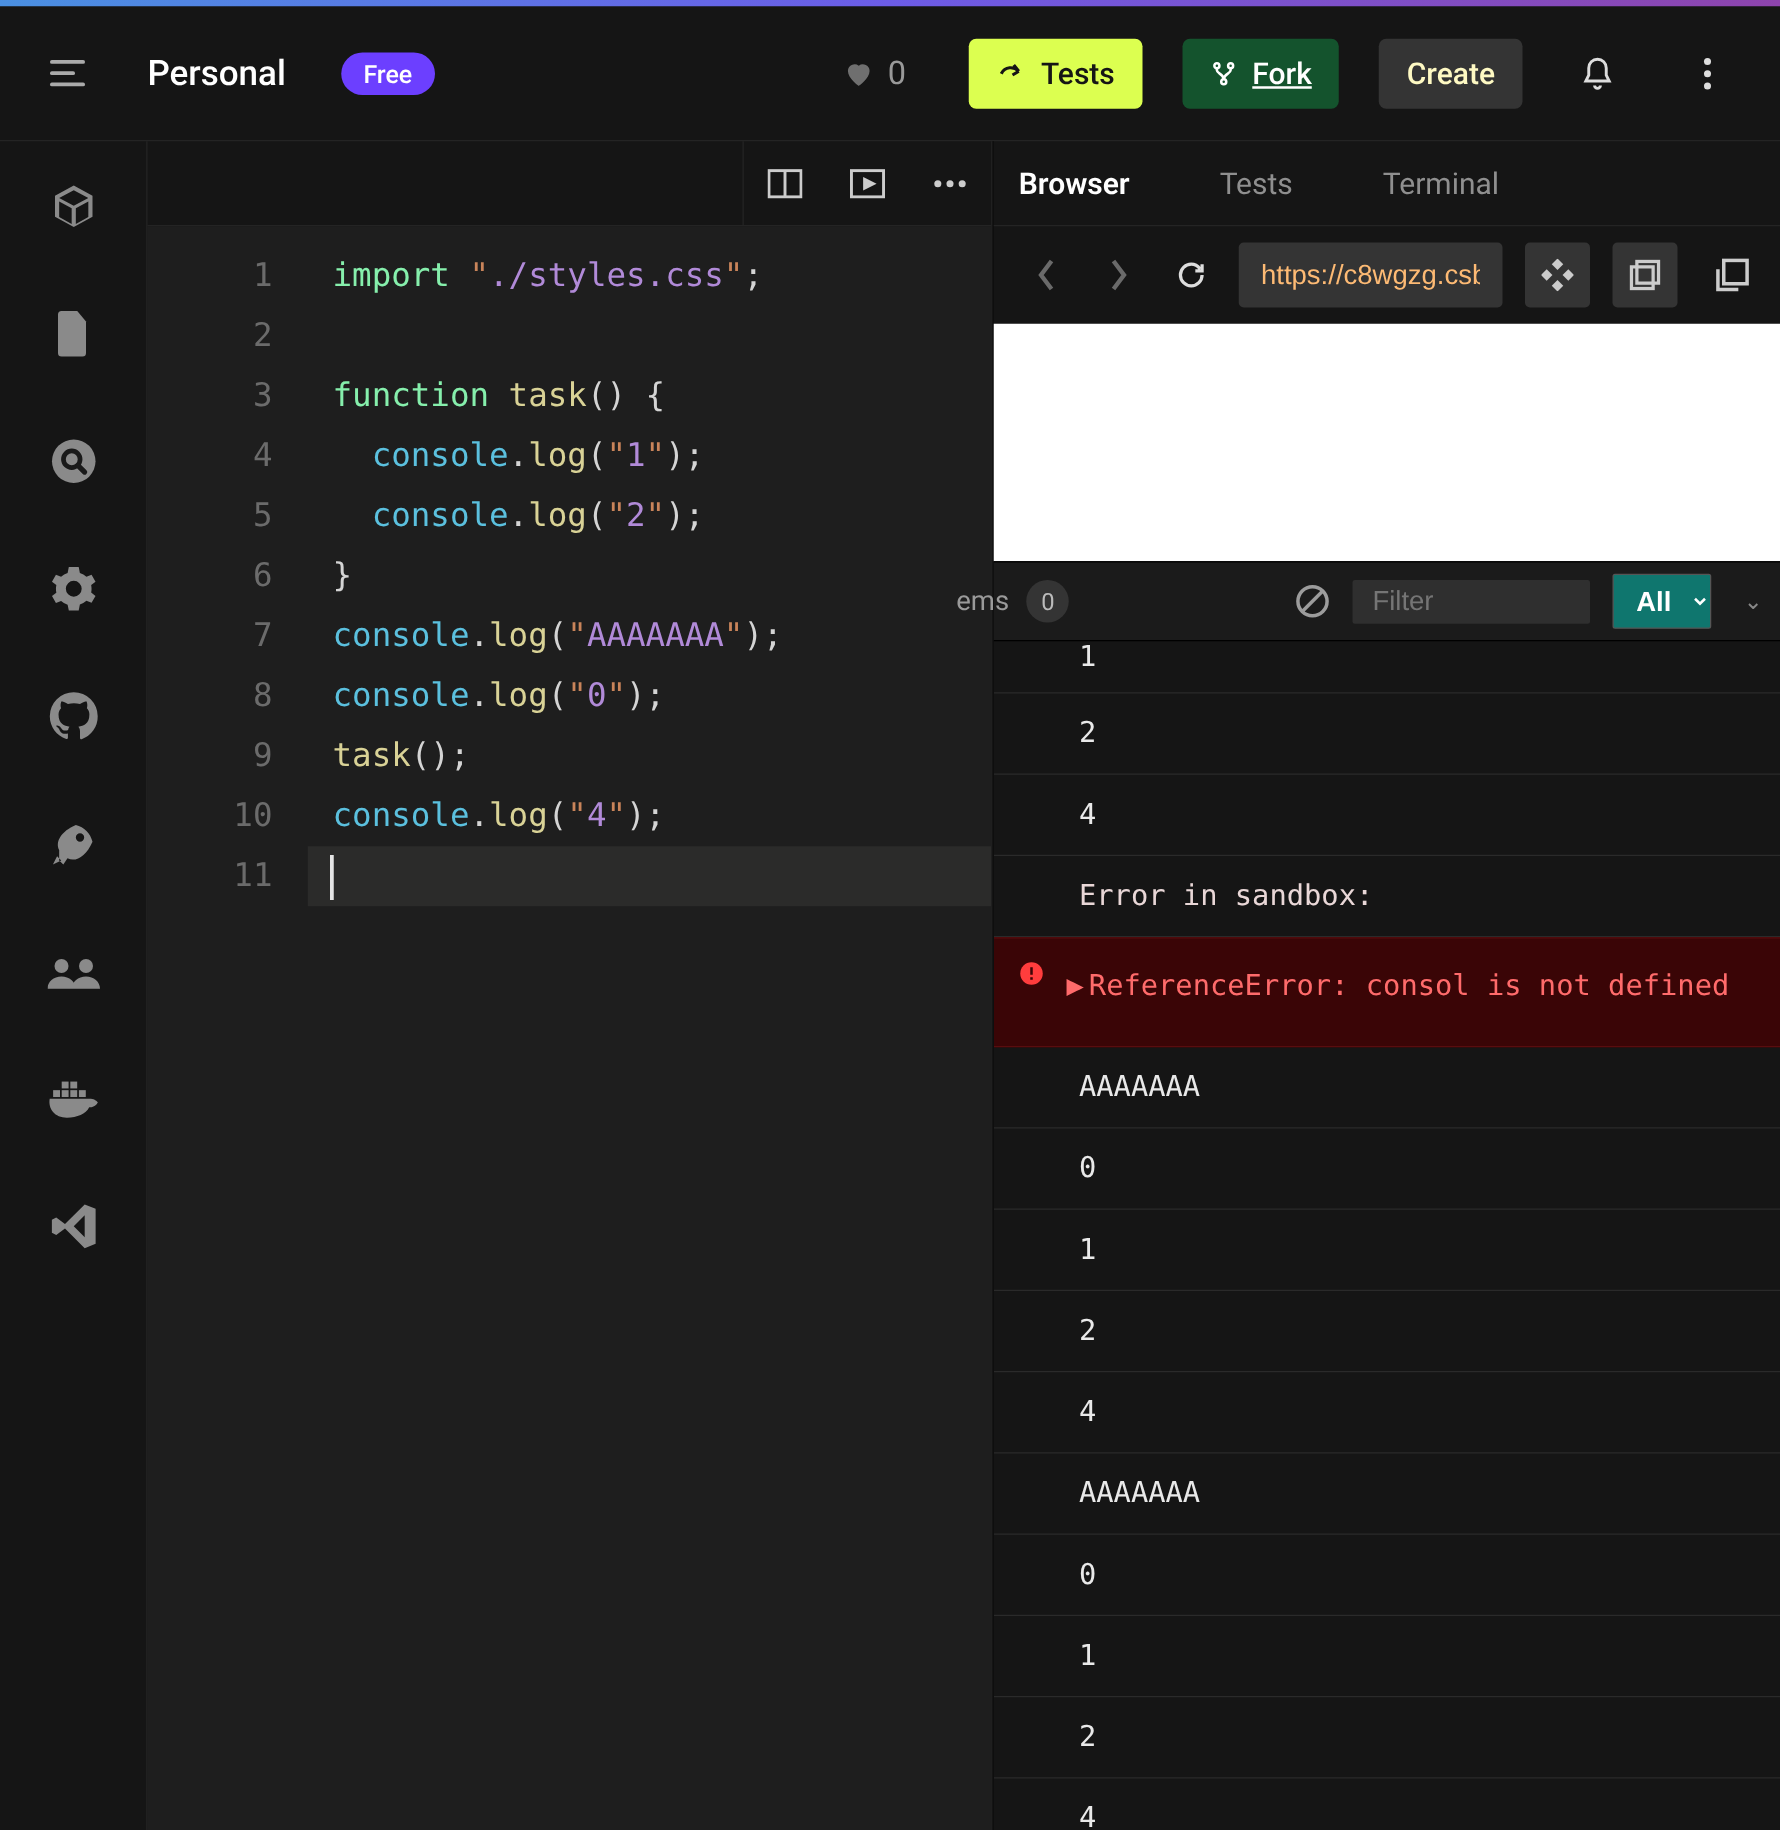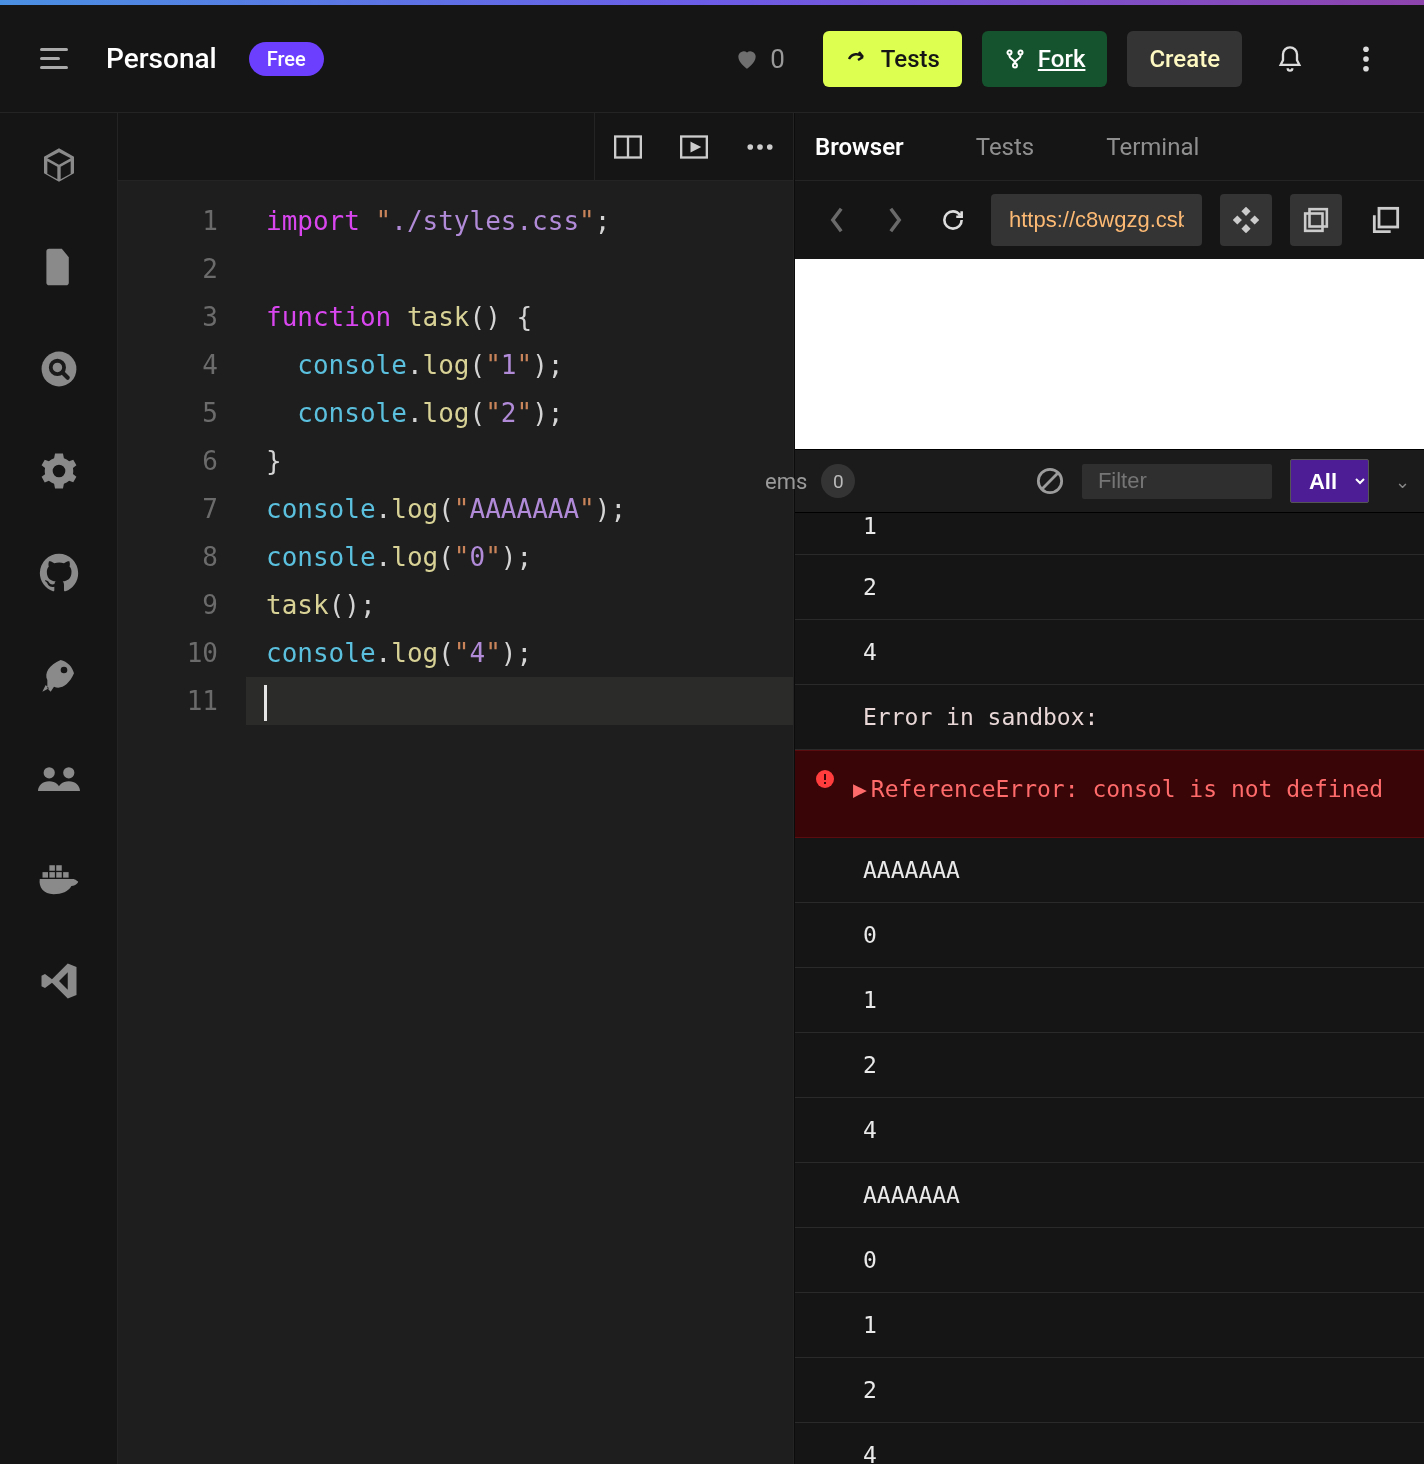--- a/index.html
+++ b/index.html
@@ -13,21 +13,21 @@
     flex-direction: column;
   }
   .accent-bar { height: 5px; background: linear-gradient(90deg,#4a90e2,#6c5ce7,#8e44ad); }
 
   
   .header {
     height: 108px;
     display: flex;
     align-items: center;
     padding: 0 30px 0 40px;
-    gap: 20px;
+    gap: 32px;
     border-bottom: 1px solid #242424;
   }
   .hamburger { display:flex;flex-direction:column;gap:6px;cursor:pointer; }
   .hamburger span{width:28px;height:3px;background:#aaa;border-radius:2px;}
   .hamburger span:nth-child(2){width:20px;}
   .workspace { color:#fff; font-size:28px; font-weight:500; margin-left:18px;}
   .plan-badge { background:#6c3fff;color:#fff;font-size:20px;font-weight:500;border-radius:20px;padding:5px 18px;margin-left:12px;}
   .header-spacer{flex:1;}
   .likes { display:flex;align-items:center;gap:10px;color:#999;font-size:26px;margin-right:18px;}
   .btn { height:56px;display:flex;align-items:center;gap:12px;padding:0 22px;border-radius:6px;font-size:24px;font-weight:500;cursor:pointer;}
@@ -53,21 +53,21 @@
   .tabbar-spacer{flex:1;}
   .tabbar-actions{display:flex;align-items:center;border-left:1px solid #242424;}
   .tabbar-actions .tact{width:66px;height:100%;display:flex;align-items:center;justify-content:center;color:#bbb;cursor:pointer;}
 
   .code-area{flex:1;display:flex;font-family:ui-monospace,Menlo,Consolas,monospace;font-size:26px;line-height:48px;overflow:hidden;background:#1e1e1e;}
   .gutter{width:128px;text-align:right;padding:16px 28px 0 0;color:#6b6b6b;user-select:none;}
   .code{flex:1;padding:16px 0 0 0;white-space:pre;overflow:hidden;color:#d4d4d4;position:relative;}
   .code .line{height:48px;padding-left:20px;}
   .code .line.current{background:#2b2b2a;}
   .cursor{display:inline-block;width:3px;height:36px;background:#e5e5e5;vertical-align:middle;margin-left:-2px;}
-  .tk-kw{color:#d946ef;}
+  .tk-kw{color:#86efac;}
   .tk-fn{color:#d9d296;}
   .tk-str{color:#c9845a;}
   .tk-pun{color:#d4d4d4;}
   .tk-obj{color:#5bc0de;}
   .tk-strin{color:#b18ad8;}
 
   
   .right-col{flex:1;display:flex;flex-direction:column;min-width:0;border-left:1px solid #0c0c0c;}
   .rtabs{height:68px;display:flex;align-items:center;gap:72px;padding-left:20px;border-bottom:1px solid #242424;color:#8f8f8f;font-size:24px;}
   .rtab{cursor:pointer;}
@@ -81,21 +81,21 @@
 
   .preview-frame{height:190px;background:#fff;}
 
   .console-toolbar{height:64px;background:#1b1b1b;display:flex;align-items:center;gap:18px;padding:0 14px 0 0;border-top:1px solid #000;border-bottom:1px solid #000;}
   .ct-left{display:flex;align-items:center;gap:14px;color:#aaa;font-size:22px;padding-left:0px;}
   .ct-label{color:#9a9a9a;margin-left:-30px;}
   .ct-count{background:#343434;color:#bbb;border-radius:50%;width:34px;height:34px;display:flex;align-items:center;justify-content:center;font-size:19px;}
   .ct-spacer{flex:1;}
   .ct-clear{color:#9c9c9c;cursor:pointer;}
   .ct-filter{background:#2f2f2f;border:none;color:#ccc;height:35px;padding:17px 16px;font-size:22px;width:190px;border-radius:2px;}
-  .ct-level{background:#4c1d95;border:1px solid #555;color:#fff;font-weight:700;height:44px;font-size:22px;padding:0 14px;border-radius:2px;}
+  .ct-level{background:#0f766e;border:1px solid #555;color:#fff;font-weight:700;height:44px;font-size:22px;padding:0 14px;border-radius:2px;}
   .ct-chevron{color:#888;font-size:18px;margin-left:8px;cursor:pointer;}
 
   .console-list{flex:1;overflow:auto;font-family:ui-monospace,Menlo,Consolas,monospace;font-size:23px;}
   .log-row{height:65px;display:flex;align-items:center;padding-left:68px;border-bottom:1px solid #2a2a2a;color:#e9e9e9;}
   .log-row.first{height:42px;align-items:flex-start;padding-top:0;}
   .log-row.err-header{color:#e9d7d7;}
   .log-error{background:#3a0506;border-top:1px solid #5a0c0e;border-bottom:1px solid #5a0c0e;color:#ff6b6b;display:flex;align-items:flex-start;padding:18px 18px 18px 20px;gap:18px;min-height:88px;}
   .log-error .err-icon{color:#ff3d3d;}
   .log-error .err-text{color:#ff6b6b;line-height:40px;}
   .log-error .tri{color:#ff6b6b;margin-right:4px;}

